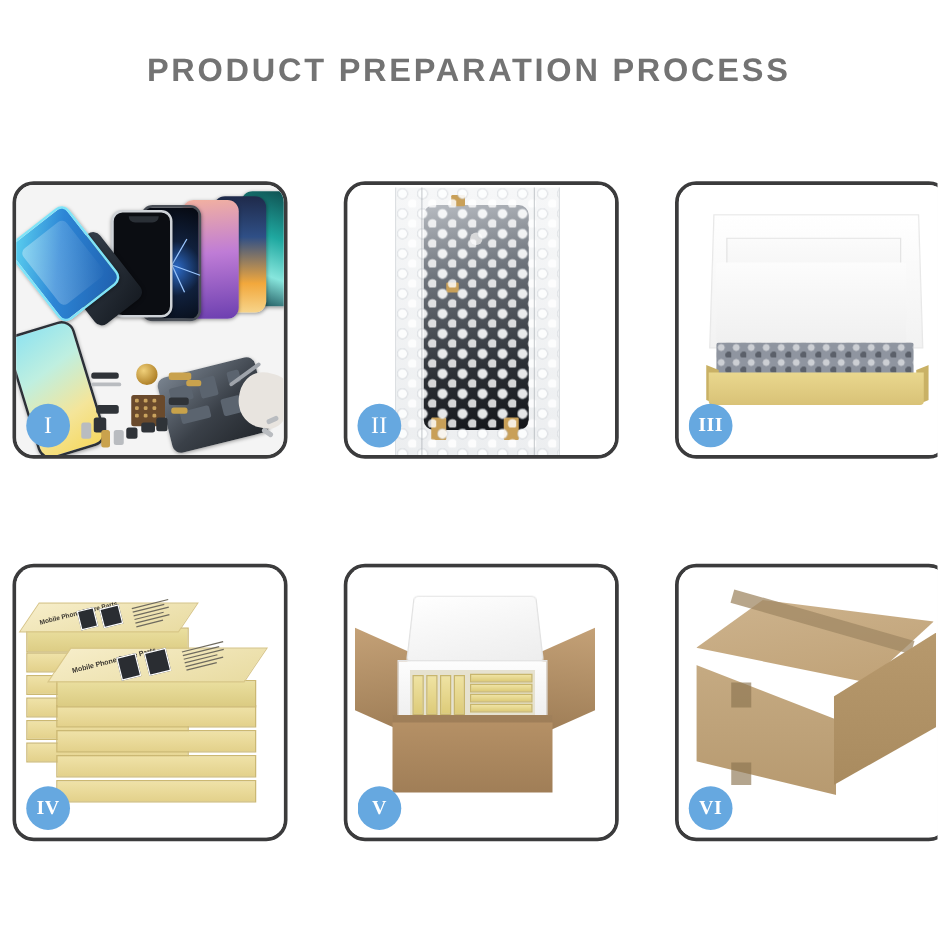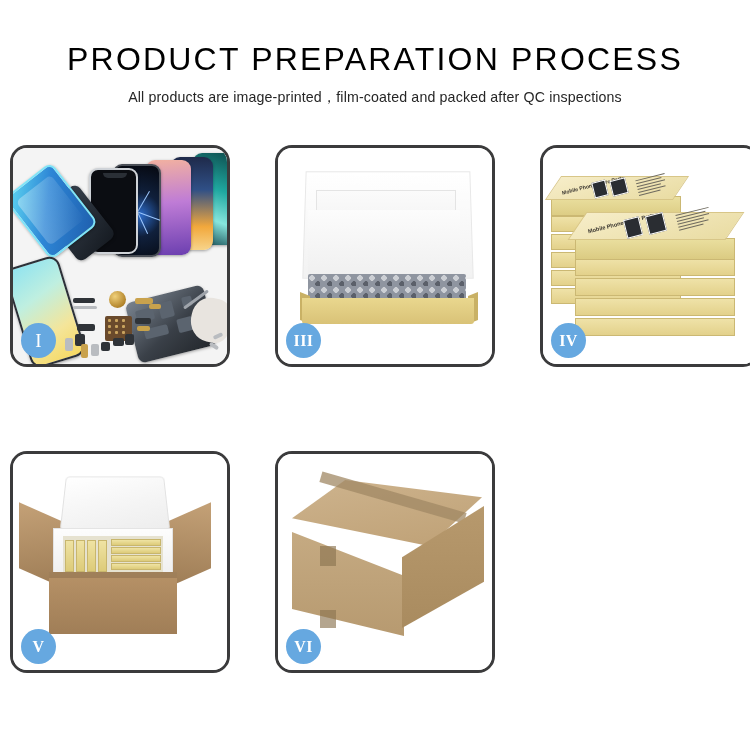--- a/index.html
+++ b/index.html
@@ -21,24 +21,24 @@
 
   
   .header {
     position: absolute;
     top: 0; left: 0;
     width: 750px;
     text-align: center;
   }
   .main-title {
     margin-top: 42px;
-    font-size: 32px;
-    font-weight: 400;
+    font-size: 26px;
+    font-weight: 700;
     letter-spacing: 2.2px;
-    color: #000000;
+    color: #737373;
     line-height: 1.08;
     font-family: "Liberation Sans", sans-serif;
   }
   .subtitle {
     margin-top: 11px;
     font-size: 14.2px;
     font-weight: 400;
     letter-spacing: 0.15px;
     color: #262626;
   }
@@ -393,21 +393,20 @@
     position:absolute; background: rgba(140,116,82,.65);
   }
 </style>
 </head>
 <body>
 
 <div class="page">
 
   <div class="header">
     <div class="main-title">PRODUCT PREPARATION PROCESS</div>
-    <div class="subtitle">All products are image-printed，film-coated and packed after QC inspections</div>
   </div>
 
   <div class="grid">
 
     <div class="panel">
       <div class="panel-art">
         <div class="p1-bg"></div>
 
         <div class="phone ph-teal"></div>
         <div class="phone ph-orange"></div>
@@ -462,20 +461,36 @@
         <div class="part light" style="left:52px; top:190px; width:8px; height:13px;"></div>
 
         <div class="tweezer" style="left:168px; top:150px;"></div>
         <div class="hand"></div>
         <div class="part light" style="left:196px; top:196px; width:10px; height:4px; transform:rotate(35deg);"></div>
         <div class="part light" style="left:200px; top:186px; width:10px; height:4px; transform:rotate(-25deg);"></div>
       </div>
       <div class="badge">I</div>
     </div>
 
+    <div class="panel">
+      <div class="panel-art">
+        <div class="p2-bg"></div>
+        <div class="bag">
+          <div class="screen-inside"></div>
+          <div class="flex-tab" style="left:44px; top:6px; width:11px; height:9px;"></div>
+          <div class="flex-tab" style="left:40px; top:76px; width:10px; height:8px;"></div>
+          <div class="flex-tab" style="left:28px; top:184px; width:12px; height:18px;"></div>
+          <div class="flex-tab" style="left:86px; top:184px; width:12px; height:18px;"></div>
+          <div class="bubbles"></div>
+          <div class="bag-seam" style="left:20px;"></div>
+          <div class="bag-seam" style="left:110px;"></div>
+        </div>
+      </div>
+      <div class="badge">II</div>
+    </div>
 
     <div class="panel">
       <div class="panel-art">
         <div class="p3-bg"></div>
         <div class="box3-lid"></div>
         <div class="box3-lid-inner"></div>
         <div class="box3-foam"></div>
         <div class="box3-bubble"></div>
         <div class="box3-side-l"></div>
         <div class="box3-side-r"></div>

